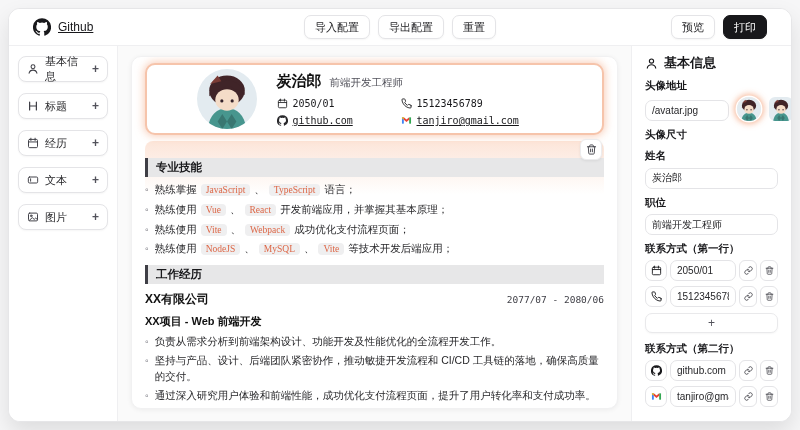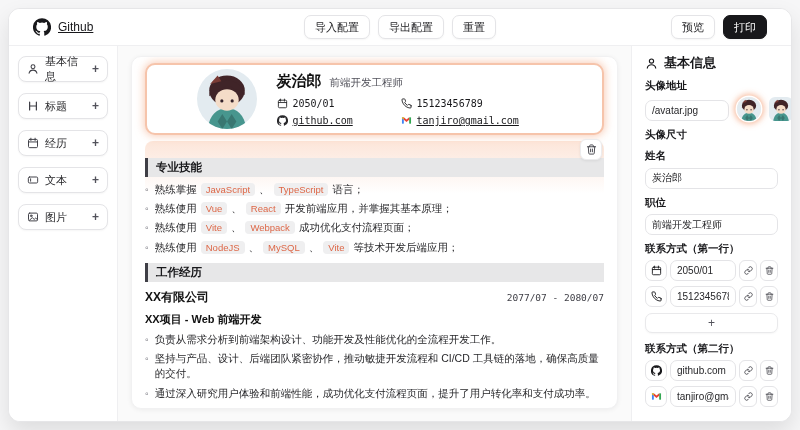--- a/index.html
+++ b/index.html
@@ -42,21 +42,21 @@
   .link{text-decoration:underline;cursor:pointer}
   .section{margin-top:8px;position:relative}
   .section.hovered{background:linear-gradient(180deg,rgba(246,175,137,.32),rgba(246,175,137,0) 46%);border-radius:8px;padding-top:17px;margin-top:6px}
   .sec-header{height:19px;background:#e7e7e8;border-left:3px solid #3f3f46;display:flex;align-items:center;padding:0 8px;font-size:11.5px;font-weight:bold;color:#18181b}
   .trash-btn{position:absolute;top:-2px;right:2px;width:22px;height:21px;background:#fff;border:1px solid #ececee;border-radius:6px;box-shadow:0 1px 3px rgba(0,0,0,.07);display:flex;align-items:center;justify-content:center;color:#3f3f46;cursor:pointer}
   .trash-btn .icn{width:11px;height:11px}
   .blist{list-style:none;margin-top:5px}
   .blist li{display:flex;gap:6px;font-size:10.5px;color:#27272a;line-height:1.45;margin:4px 0}
   .marker{color:#71717a;flex:0 0 auto}
   .li-body{min-width:0}
-  .chip{font-family:Liberation Sans, sans-serif;font-size:9.5px;color:var(--code,#dd6747);background:#efeff0;border-radius:4px;padding:1px 5px;margin:0 4px;white-space:nowrap}
+  .chip{font-family:Liberation Serif, serif;font-size:9.5px;color:var(--code,#dd6747);background:#efeff0;border-radius:4px;padding:1px 5px;margin:0 4px;white-space:nowrap}
   .row-split{display:flex;align-items:baseline;justify-content:space-between;margin-top:7px}
   .row-split b{font-size:12px;color:#111}
   .rdate{font-size:9.5px;color:#3f3f46}
   .proj{font-size:11px;font-weight:bold;margin-top:6px;color:#111}
   
   .panel{width:160px;flex:0 0 160px;border-left:1px solid #efeff1;padding:8px 13px 4px;overflow:hidden;background:#fff}
   .panel-title{display:flex;align-items:center;gap:6px;font-size:13px;font-weight:bold;margin-bottom:1px}
   .panel-title .icn{width:13px;height:13px;color:#18181b}
   .flabel{font-size:10.5px;font-weight:bold;color:#18181b;margin:7px 0 4px}
   .pinput{height:21px;border:1px solid #e4e4e7;border-radius:7px;padding:0 6px;font-size:10px;color:#27272a;font-family:inherit;background:#fff;width:100%;min-width:0;outline:none}
@@ -251,21 +251,21 @@
               </li>
             </ul>
         </div>
 
         <div class="section">
           <div class="sec-header">
             <span>工作经历</span>
           </div>
           <div class="row-split">
             <b>XX有限公司</b>
-            <span class="rdate mono">2077/07 - 2080/07</span>
+            <span class="rdate mono">2077/07 - 2080/06</span>
           </div>
           <div class="proj">XX项目 - Web 前端开发</div>
           <ul class="blist" id="work-list">
               <li>
                 <span class="marker">◦</span>
                 <span class="li-body">负责从需求分析到前端架构设计、功能开发及性能优化的全流程开发工作。</span>
               </li>
               <li>
                 <span class="marker">◦</span>
                 <span class="li-body">坚持与产品、设计、后端团队紧密协作，推动敏捷开发流程和 CI/CD 工具链的落地，确保高质量的交付。</span>

